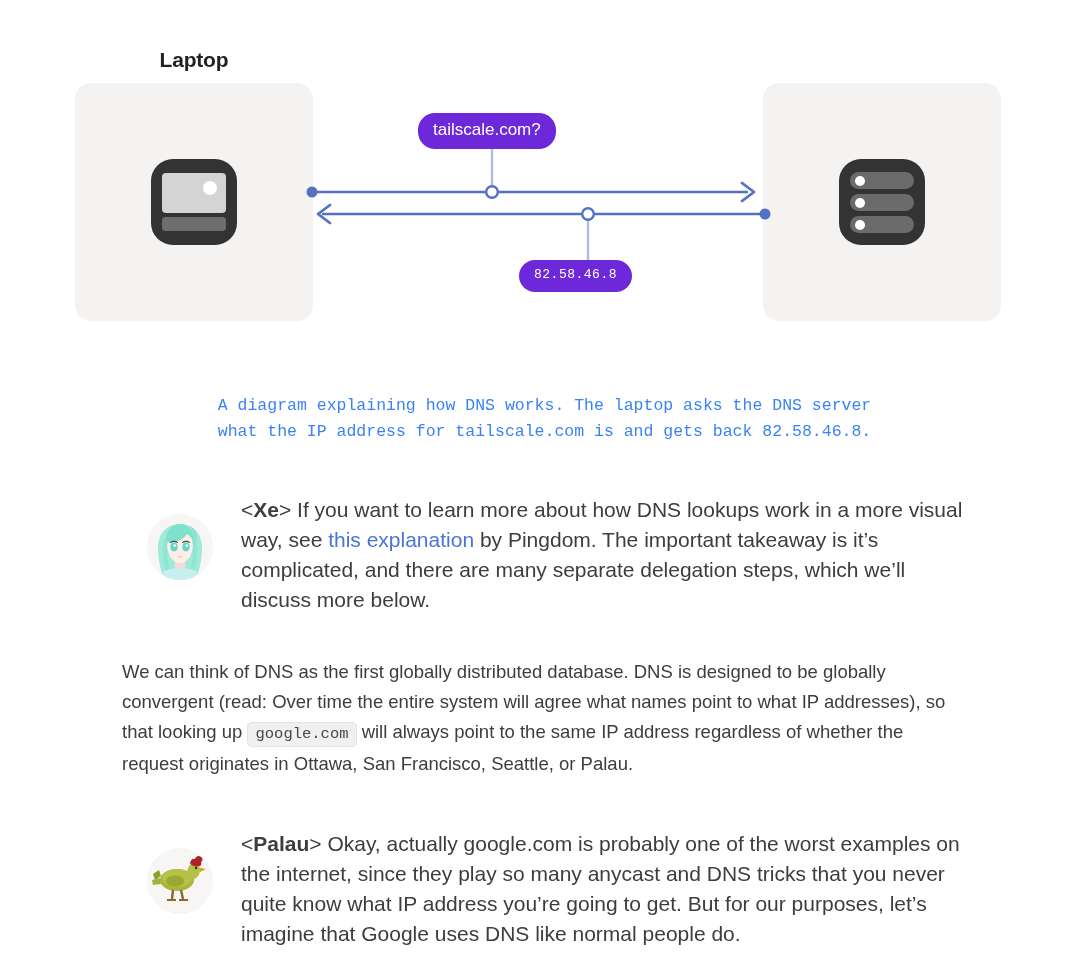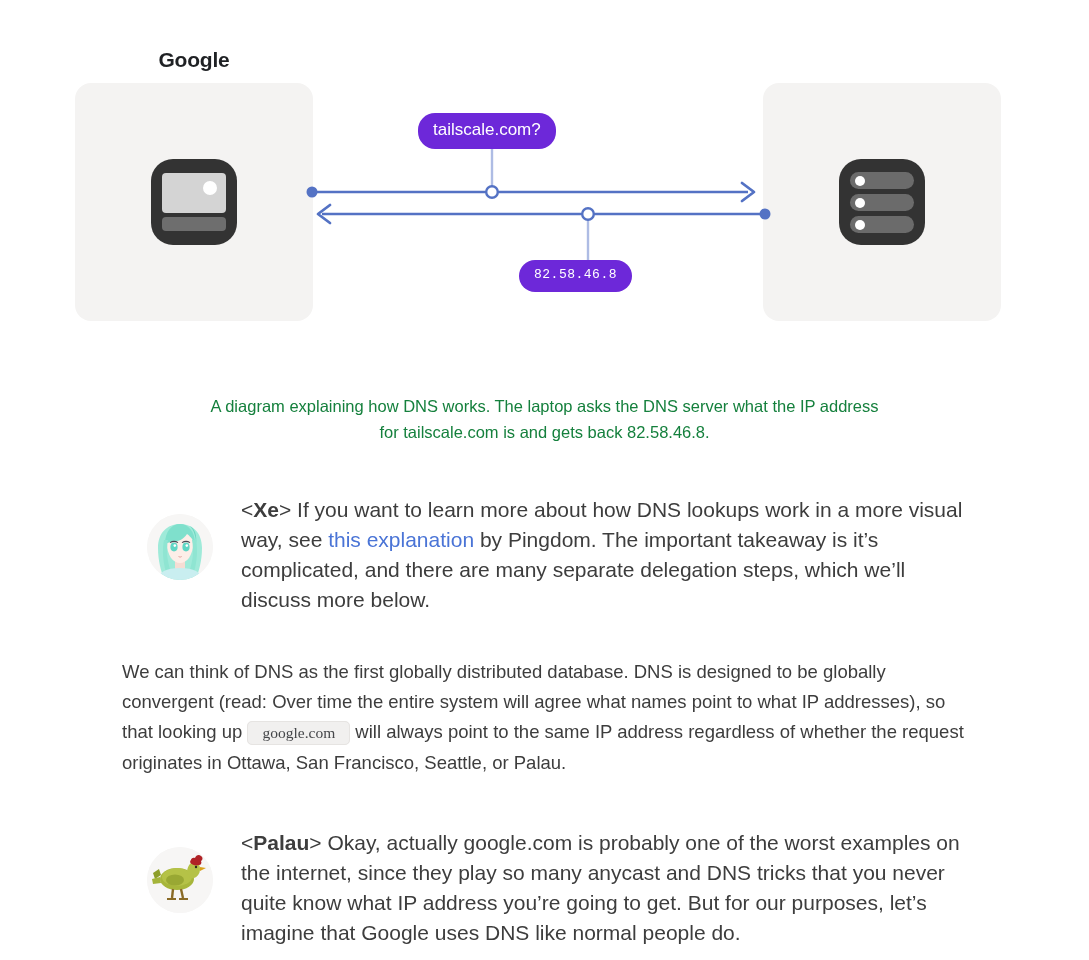--- a/index.html
+++ b/index.html
@@ -137,21 +137,22 @@
     border-radius: 16px;
   }
 
   
   .caption {
     margin: 53px auto 0;
     width: 690px;
     text-align: center;
     font-size: 16.5px;
     line-height: 26px;
-    color: #15803d;
+    color: #3b82f6;
+    font-family: Liberation Mono, monospace;
   }
 
   
   .content {
     width: 1089px;
     padding: 0 122px 0 122px;
   }
 
   .conversation {
     display: flex;
@@ -187,36 +188,36 @@
     text-decoration: none;
   }
 
   .body-para {
     font-size: 18.5px;
     line-height: 30px;
     color: #3d3d3d;
     margin-top: 42px;
   }
   code.inline-code {
-    font-family: Liberation Serif, serif;
+    font-family: Liberation Mono, monospace;
     font-size: 15.5px;
     background: #f1f0ef;
     border: 1px solid #e6e4e2;
     border-radius: 5px;
-    padding: 2px 14px 3px;
+    padding: 2px 7px 3px;
     color: #45474a;
     white-space: nowrap;
   }
 </style>
 </head>
 <body>
 
 <div class="diagram">
 
-  <div class="node-title laptop">Google</div>
+  <div class="node-title laptop">Laptop</div>
 
   <div class="node-panel laptop">
     <div class="node-icon">
       <div class="laptop-screen">
         <div class="laptop-dot"></div>
       </div>
       <div class="laptop-base"></div>
     </div>
   </div>
 

